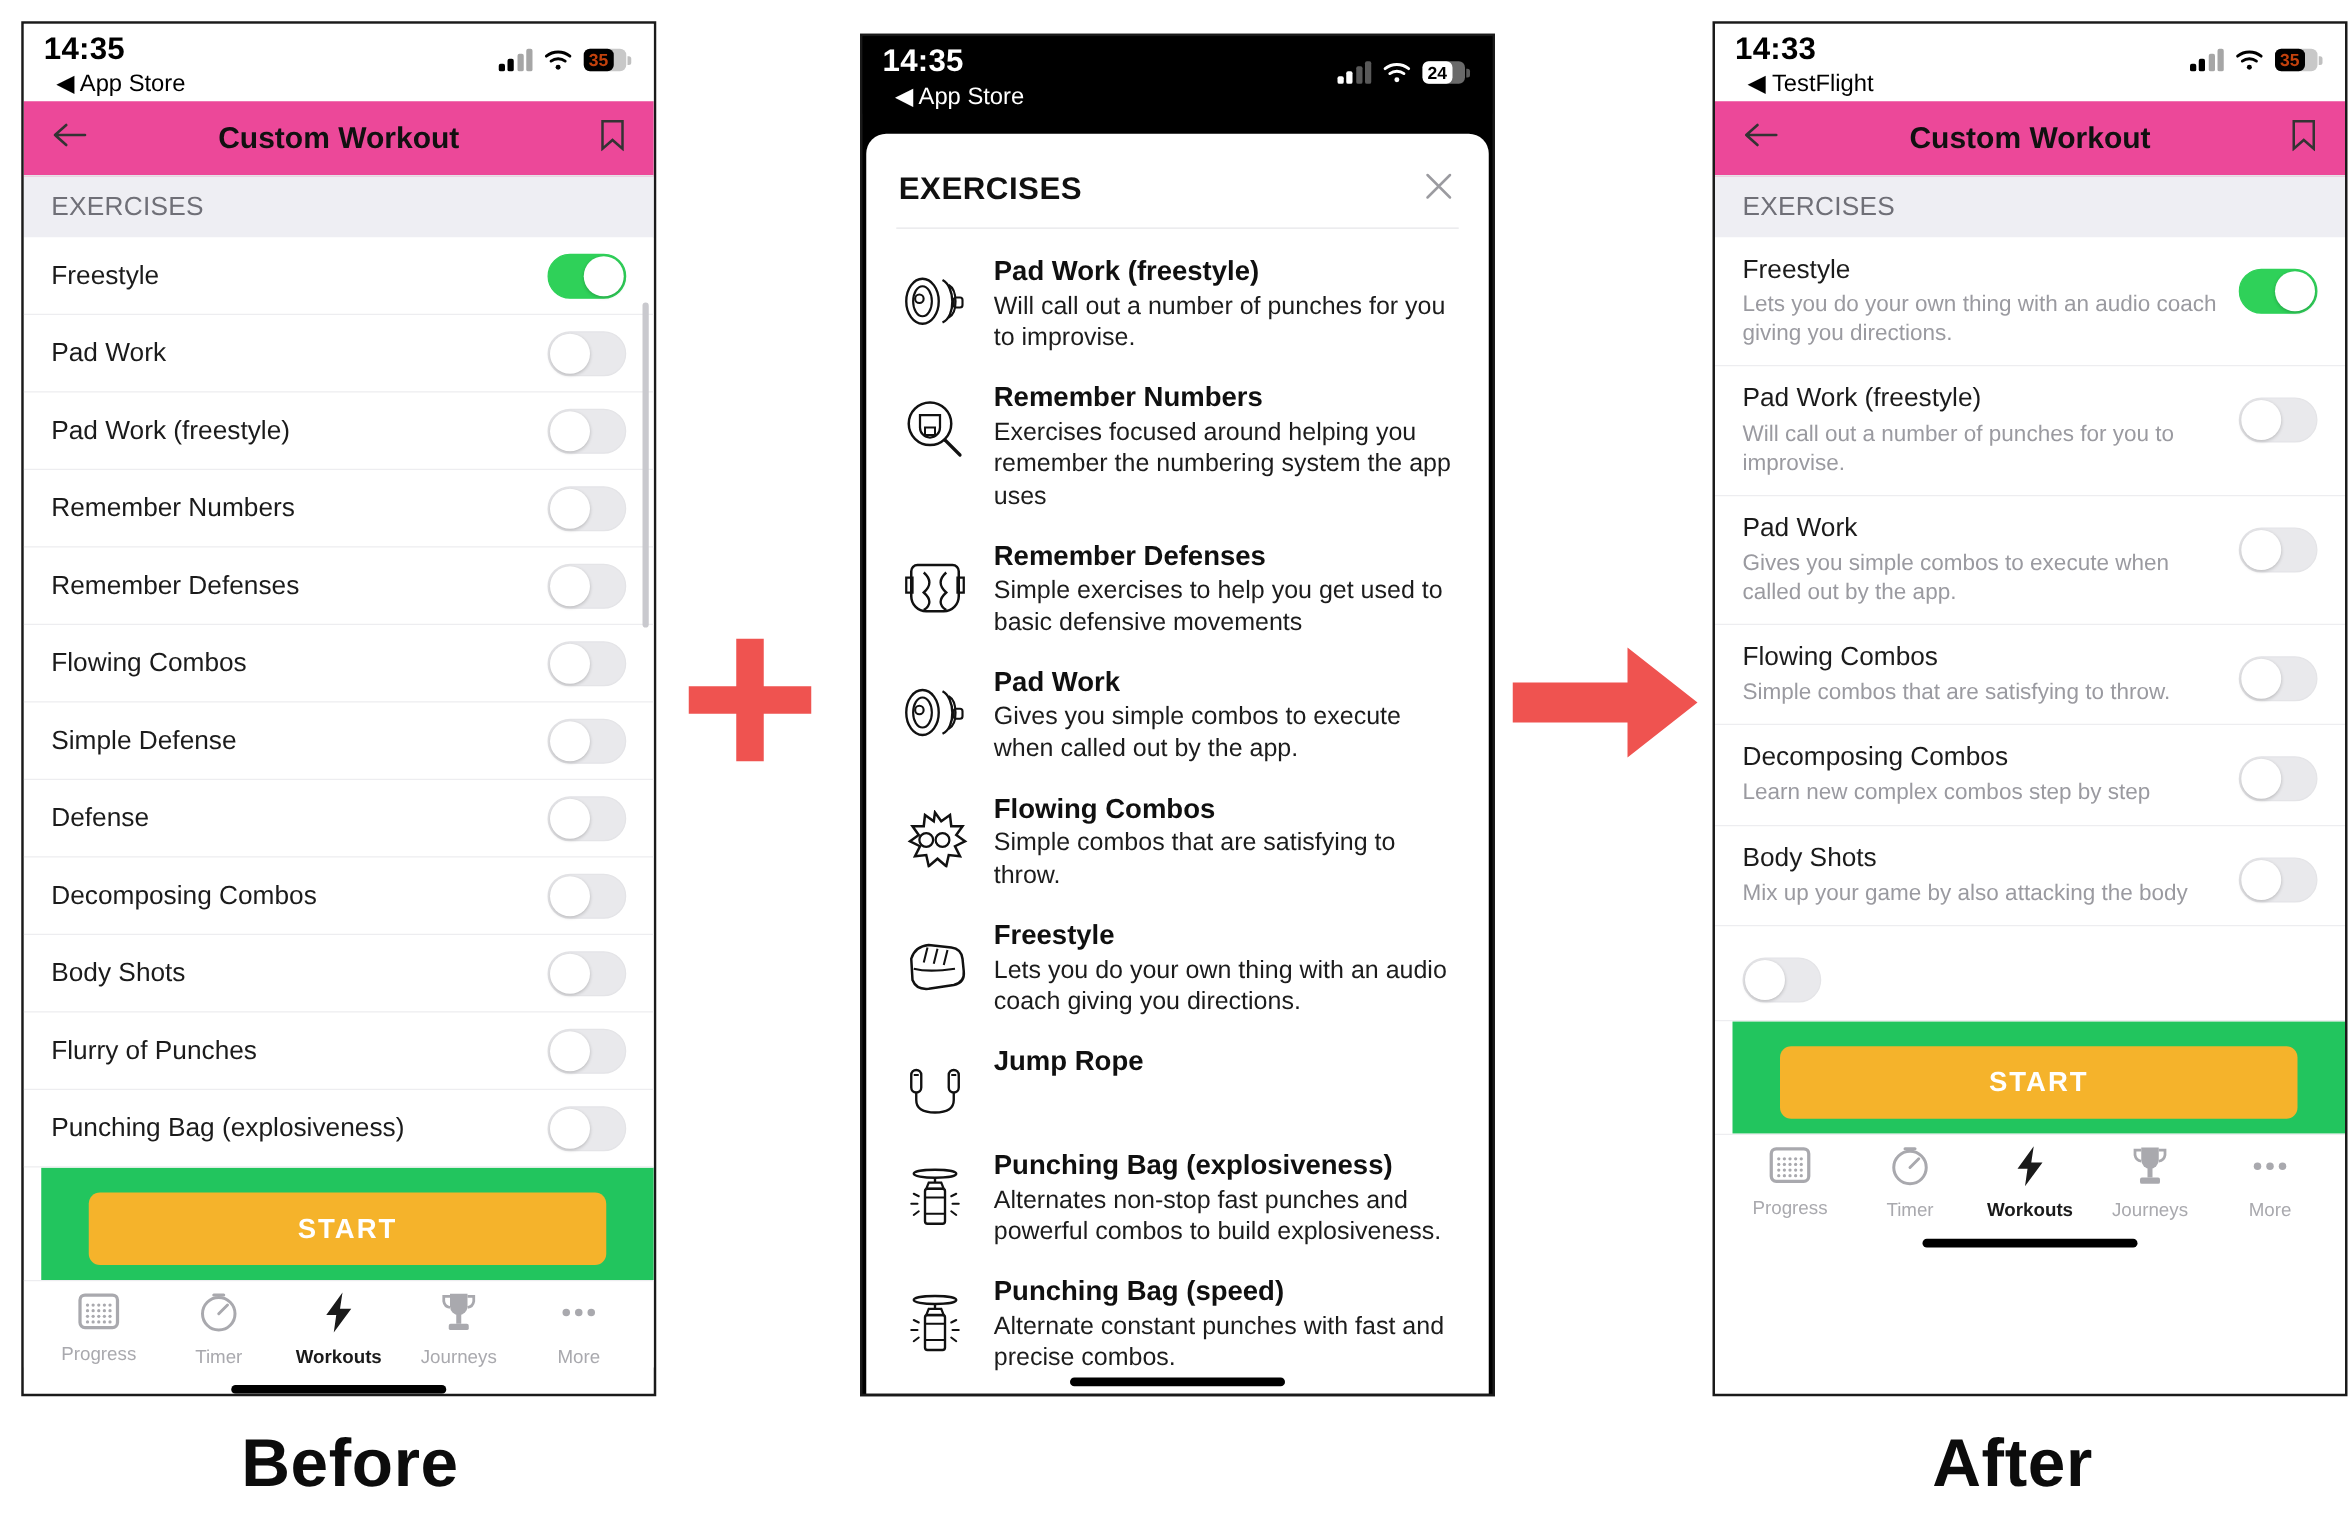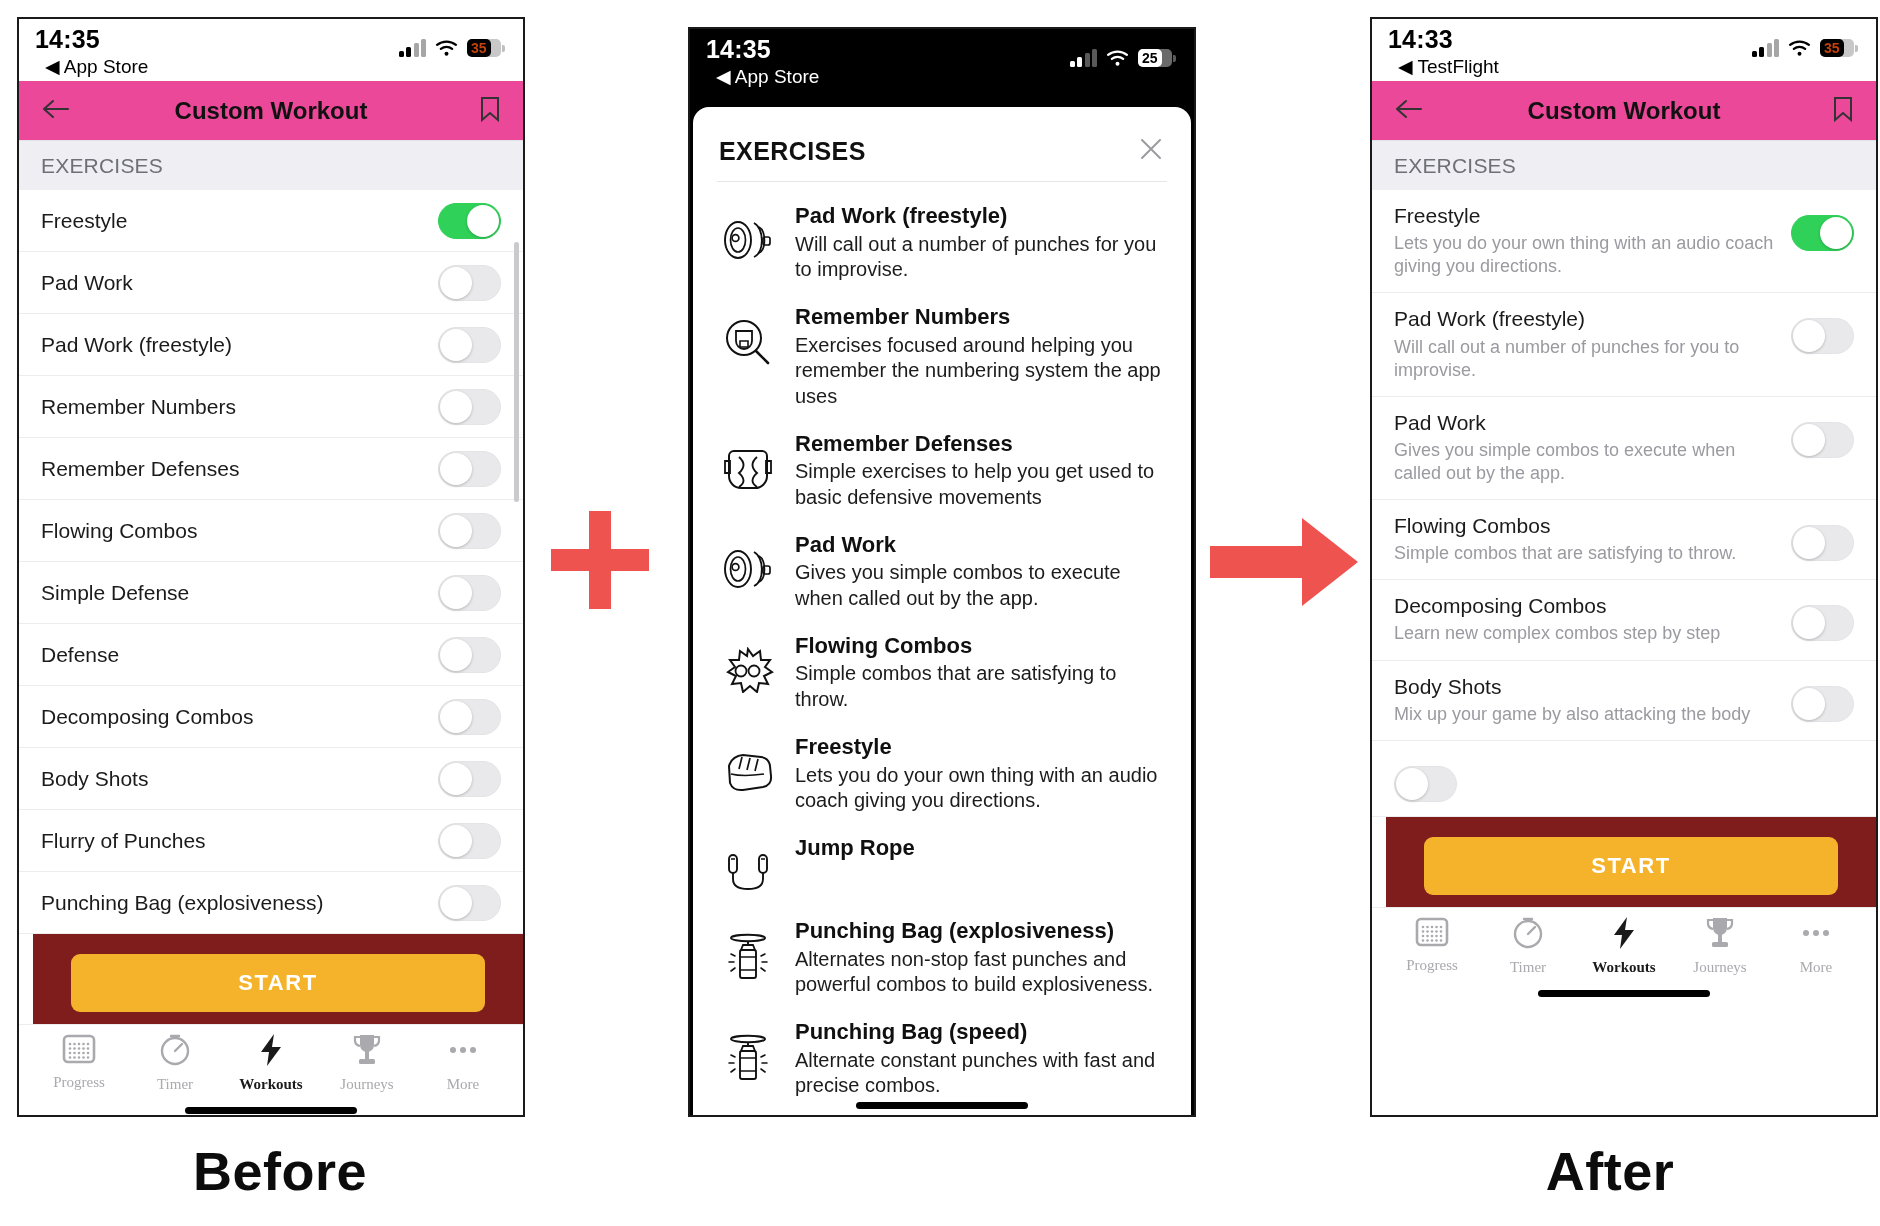--- a/index.html
+++ b/index.html
@@ -125,39 +125,39 @@
   .toggle.on { background: #2fd159; border-color: #2fd159; }
   .toggle.on .knob { left: auto; right: 1px; }
 
   
   .scrollbar {
     position: absolute; right: 4px; top: 52px;
     width: 5px; height: 260px; border-radius: 3px; background: #c9c9ce;
   }
 
   
-  .start-wrap { padding: 20px 38px 12px; background:#7f1d1d;margin-left:14px; }
+  .start-wrap { padding: 20px 38px 12px; background:#22c55e;margin-left:14px; }
   .start-btn {
     height: 58px; border-radius: 9px; background: #f5b32b;
     display: flex; align-items: center; justify-content: center;
     font-size: 22px; font-weight: 700; color: #fff; letter-spacing: 1.6px;
     cursor: pointer;
   }
 
   
   .tabbar {
     display: flex; background: #fff; padding: 8px 12px 0;
     border-top: 1px solid #ededf0;
   }
   .tab {
     flex: 1; display: flex; flex-direction: column; align-items: center;
     gap: 5px; cursor: pointer; color: #a9a9ae;
   }
   .tab.active { color: #1a1a1a; }
-  .tab-label { font-size: 15px; font-family: Liberation Serif, serif; }
+  .tab-label { font-size: 15px; }
   .tab.active .tab-label { font-weight: 700; }
   .home-ind {
     width: 172px; height: 7px; border-radius: 4px; background: #000;
     margin: 14px auto 10px;
   }
 
   
   .sheet {
     position: absolute; left: 3px; right: 3px; top: 78px; bottom: 0;
     background: #fff; border-radius: 16px 16px 0 0; overflow: hidden;
@@ -395,21 +395,21 @@
             <i></i>
             <i></i>
           </span>
         <svg class="wifi" viewBox="0 0 24 18">
           <path d="M2 5.2A16 16 0 0 1 22 5.2" fill="none" stroke="currentColor" stroke-width="2.4" stroke-linecap="round"></path>
           <path d="M6 9.4A10 10 0 0 1 18 9.4" fill="none" stroke="currentColor" stroke-width="2.4" stroke-linecap="round"></path>
           <circle cx="12" cy="14.6" r="2.1" fill="currentColor"></circle>
         </svg>
         <span class="batt">
           <span class="batt-fill">
-              <span class="batt-num">25</span>
+              <span class="batt-num">24</span>
             </span>
         </span>
       </div>
     </div>
 
     <div class="sheet">
       <div class="sheet-head">
         <div class="sheet-title">EXERCISES</div>
         <span style="color:#9b9ba0;">
           <svg width="28" height="28" viewBox="0 0 28 28">

